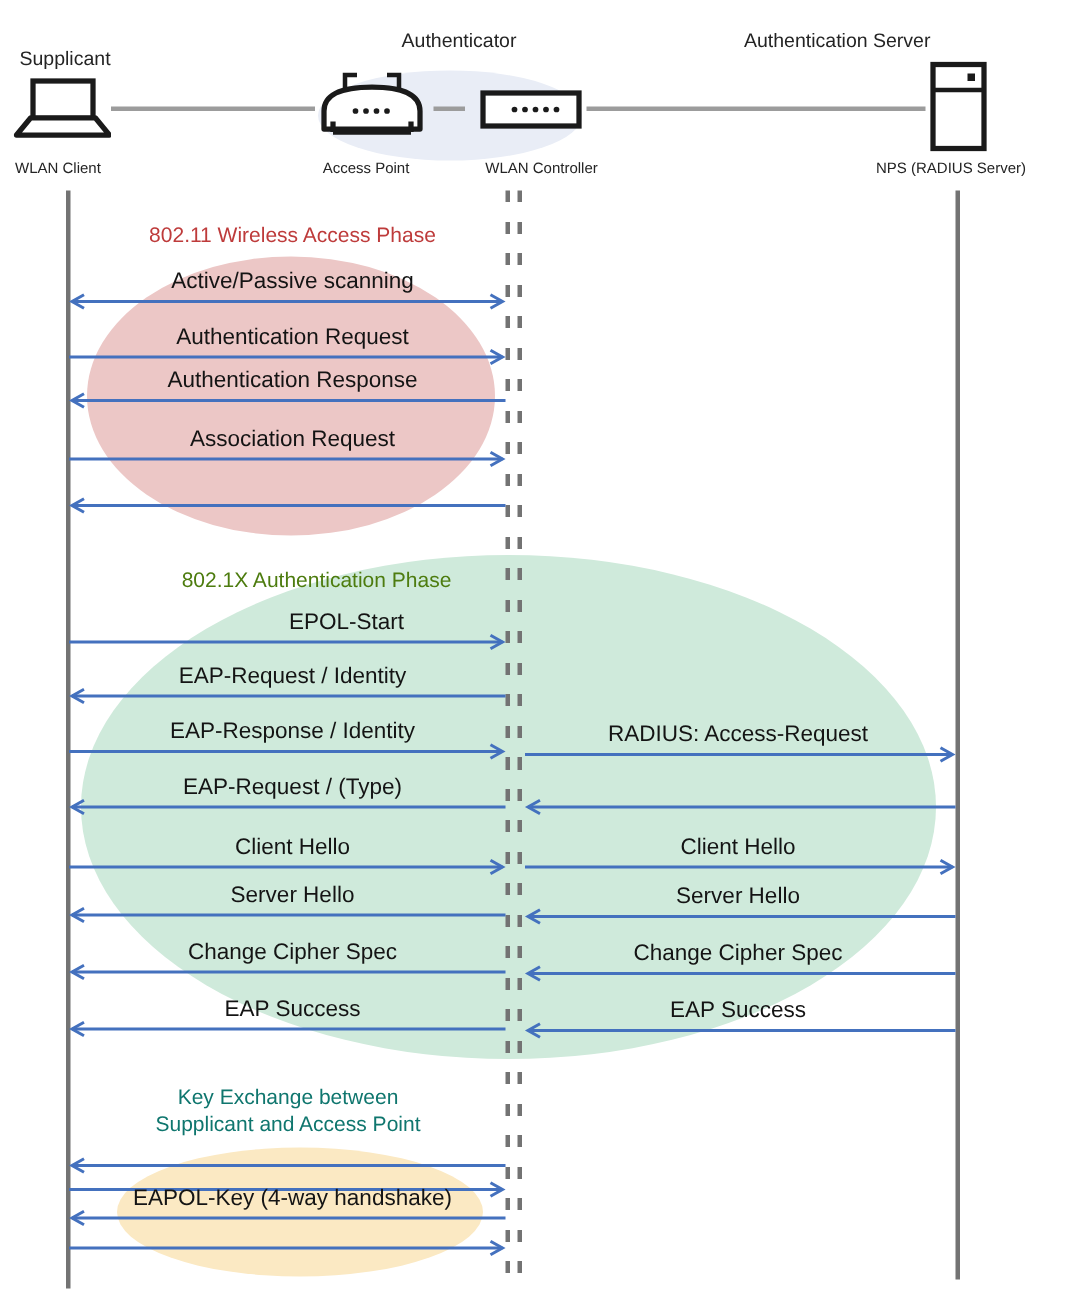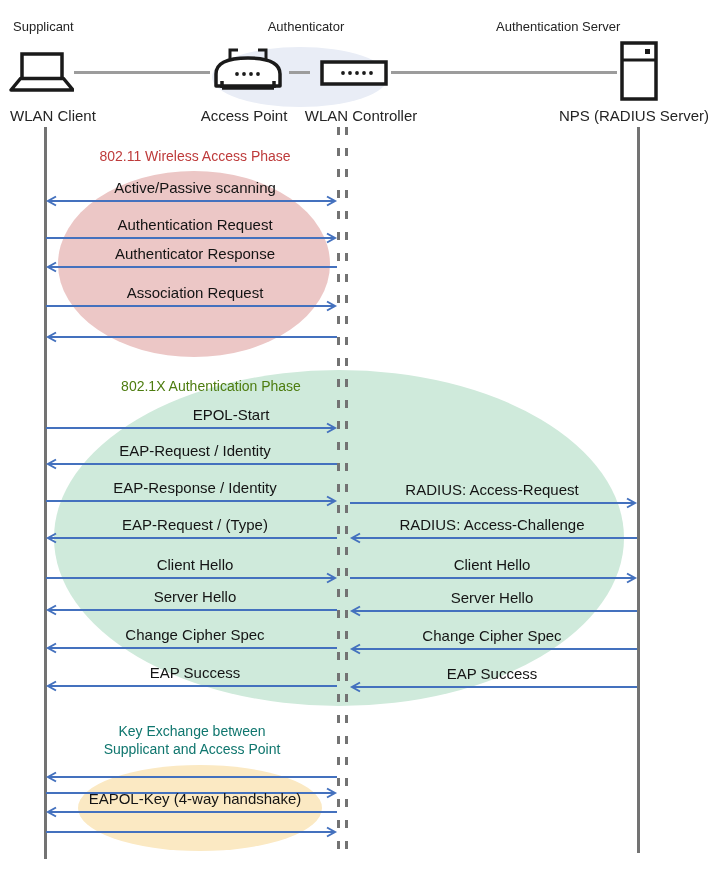--- a/index.html
+++ b/index.html
@@ -3,21 +3,21 @@
 <meta charset="utf-8">
 <style>
   html,body{margin:0;padding:0;background:#fff;}
   .stage{
     position:relative;width:713px;height:875px;background:#ffffff;overflow:hidden;
     font-family:"Liberation Sans", sans-serif;color:#1b1b1b;
   }
   
   .role-label{position:absolute;top:19px;font-size:13px;color:#242424;white-space:nowrap;}
   
-  .dev-label{position:absolute;top:107px;font-size:15px;color:#242424;text-align:center;white-space:nowrap;}
+  .dev-label{position:absolute;top:107px;font-size:10px;color:#242424;text-align:center;white-space:nowrap;}
   
   .connector{position:absolute;top:71px;height:3px;background:#9c9c9c;}
   
   .lifeline{position:absolute;top:127px;width:3px;background:#737373;z-index:2;}
   .lifeline.dashed{
     background:repeating-linear-gradient(to bottom,#737373 0px,#737373 8px,transparent 8px,transparent 21px);
   }
   
   .auth-ellipse{position:absolute;left:212px;top:47px;width:176px;height:60px;border-radius:50%;background:#e9edf6;z-index:0;}
   
@@ -33,21 +33,21 @@
 <body>
 
 <div class="stage">
 
   <div id="ellipse-layer">
       <div class="phase-ellipse" style="left: 58px; top: 171px; width: 272px; height: 186px; background: rgb(236, 199, 198);"></div>
       <div class="phase-ellipse" style="left: 54px; top: 370px; width: 570px; height: 336px; background: rgb(207, 234, 219);"></div>
       <div class="phase-ellipse" style="left: 78px; top: 765px; width: 244px; height: 86px; background: rgb(251, 233, 195);"></div>
     </div>
 
-  <div class="role-label" style="left:13px;">Supplicant</div>
+  <div class="role-label" style="left:13px;margin-top:12px;">Supplicant</div>
   <div class="role-label" style="left:206px;width:200px;text-align:center;">Authenticator</div>
   <div class="role-label" style="left:496px;width:210px;">Authentication Server</div>
 
   <div class="auth-ellipse"></div>
 
   <div class="connector" style="left:74px;width:136px;"></div>
   <div class="connector" style="left:289px;width:21px;"></div>
   <div class="connector" style="left:391px;width:226px;"></div>
 
   <svg class="icon-svg" style="left:8px;top:50px;" width="66" height="44" viewBox="0 0 66 44">
@@ -147,28 +147,27 @@
       </div>
       <div class="phase-title" style="color: #4d7c0f; left: 41px; top: 377px;">
         <div>802.1X Authentication Phase</div>
       </div>
       <div class="phase-title" style="color: #0f766e; left: 22px; top: 722px;">
         <div>Key Exchange between</div>
         <div>Supplicant and Access Point</div>
       </div>
       <div class="msg-label" style="left: 45px; top: 180px;">Active/Passive scanning</div>
       <div class="msg-label" style="left: 45px; top: 217px;">Authentication Request</div>
-      <div class="msg-label" style="left: 45px; top: 246px;">Authenticator Response</div>
+      <div class="msg-label" style="left: 45px; top: 246px;">Authentication Response</div>
       <div class="msg-label" style="left: 45px; top: 285px;">Association Request</div>
       <div class="msg-label" style="left: 45px; top: 407px; padding-left: 36px;">EPOL-Start</div>
       <div class="msg-label" style="left: 45px; top: 480px;">EAP-Response / Identity</div>
       <div class="msg-label" style="left: 45px; top: 443px;">EAP-Request / Identity</div>
       <div class="msg-label" style="left: 342px; top: 482px;">RADIUS: Access-Request</div>
       <div class="msg-label" style="left: 45px; top: 517px;">EAP-Request / (Type)</div>
-      <div class="msg-label" style="left: 342px; top: 517px;">RADIUS: Access-Challenge</div>
       <div class="msg-label" style="left: 45px; top: 557px;">Client Hello</div>
       <div class="msg-label" style="left: 342px; top: 557px;">Client Hello</div>
       <div class="msg-label" style="left: 45px; top: 589px;">Server Hello</div>
       <div class="msg-label" style="left: 342px; top: 590px;">Server Hello</div>
       <div class="msg-label" style="left: 45px; top: 627px;">Change Cipher Spec</div>
       <div class="msg-label" style="left: 342px; top: 628px;">Change Cipher Spec</div>
       <div class="msg-label" style="left: 45px; top: 665px;">EAP Success</div>
       <div class="msg-label" style="left: 342px; top: 666px;">EAP Success</div>
       <div class="msg-label" style="left: 45px; top: 791px;">EAPOL-Key (4-way handshake)</div>
     </div>

